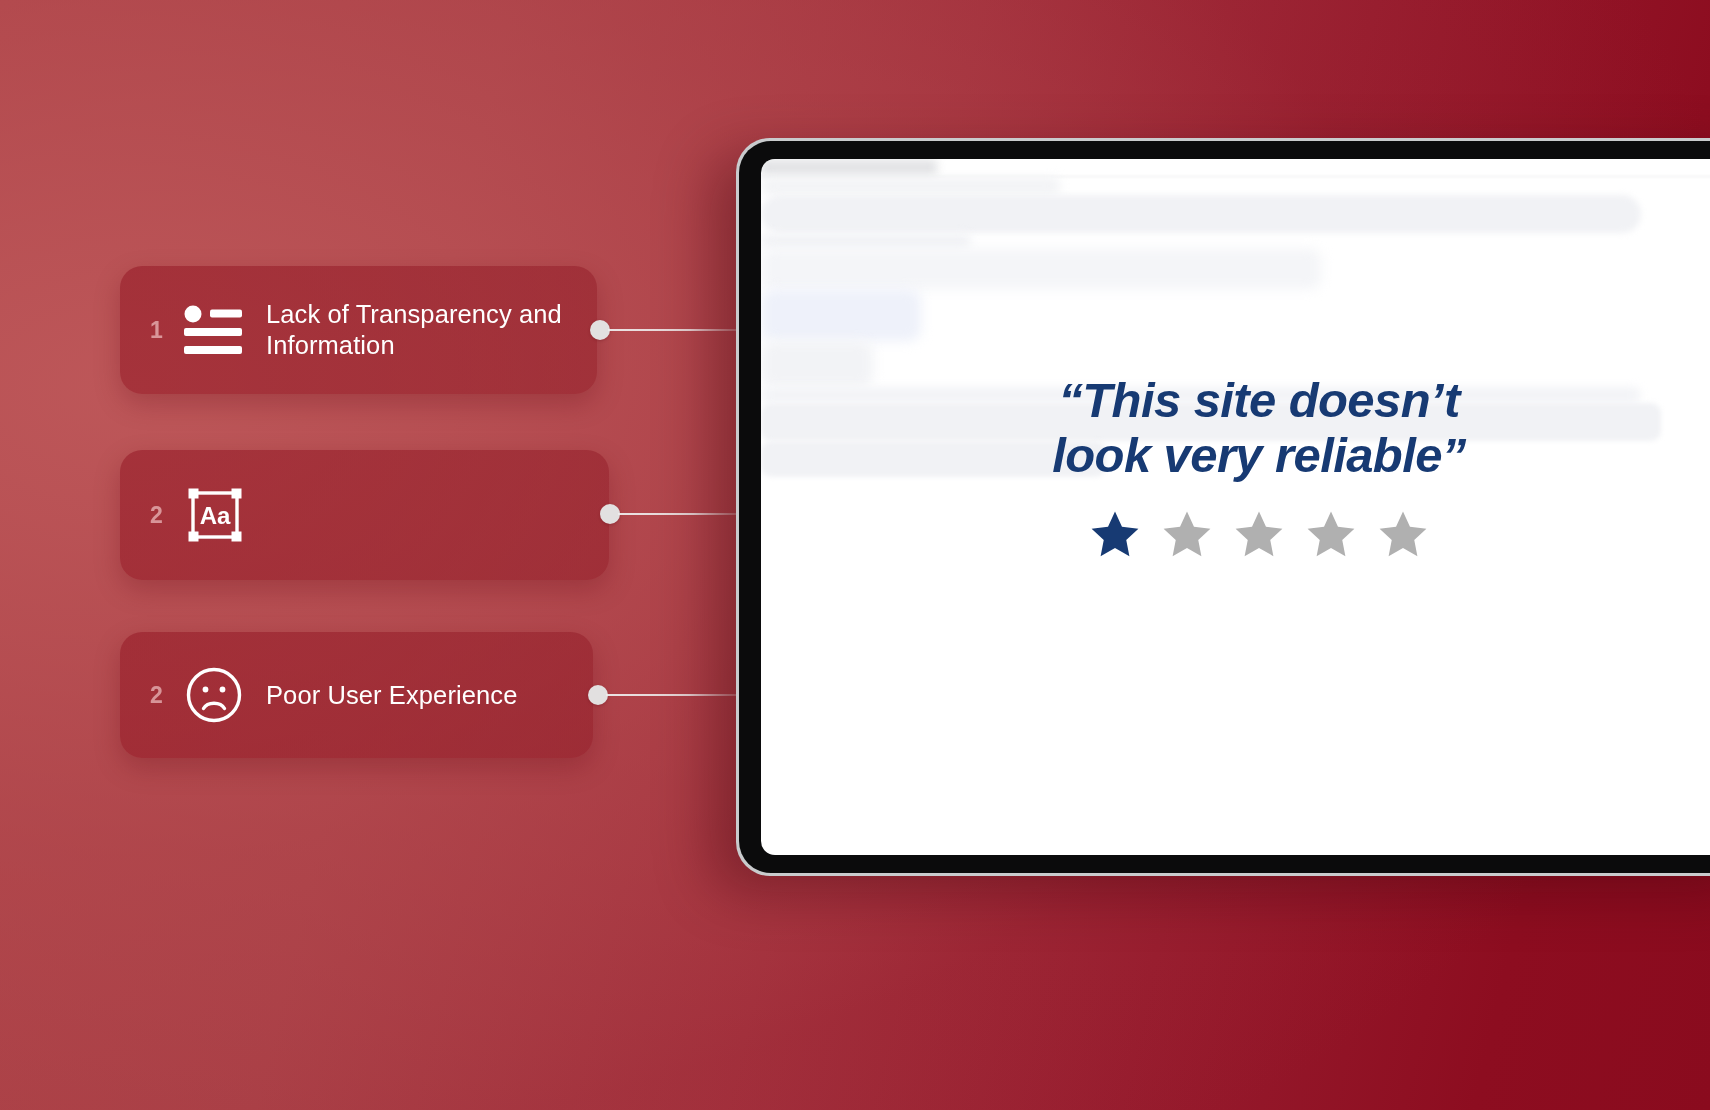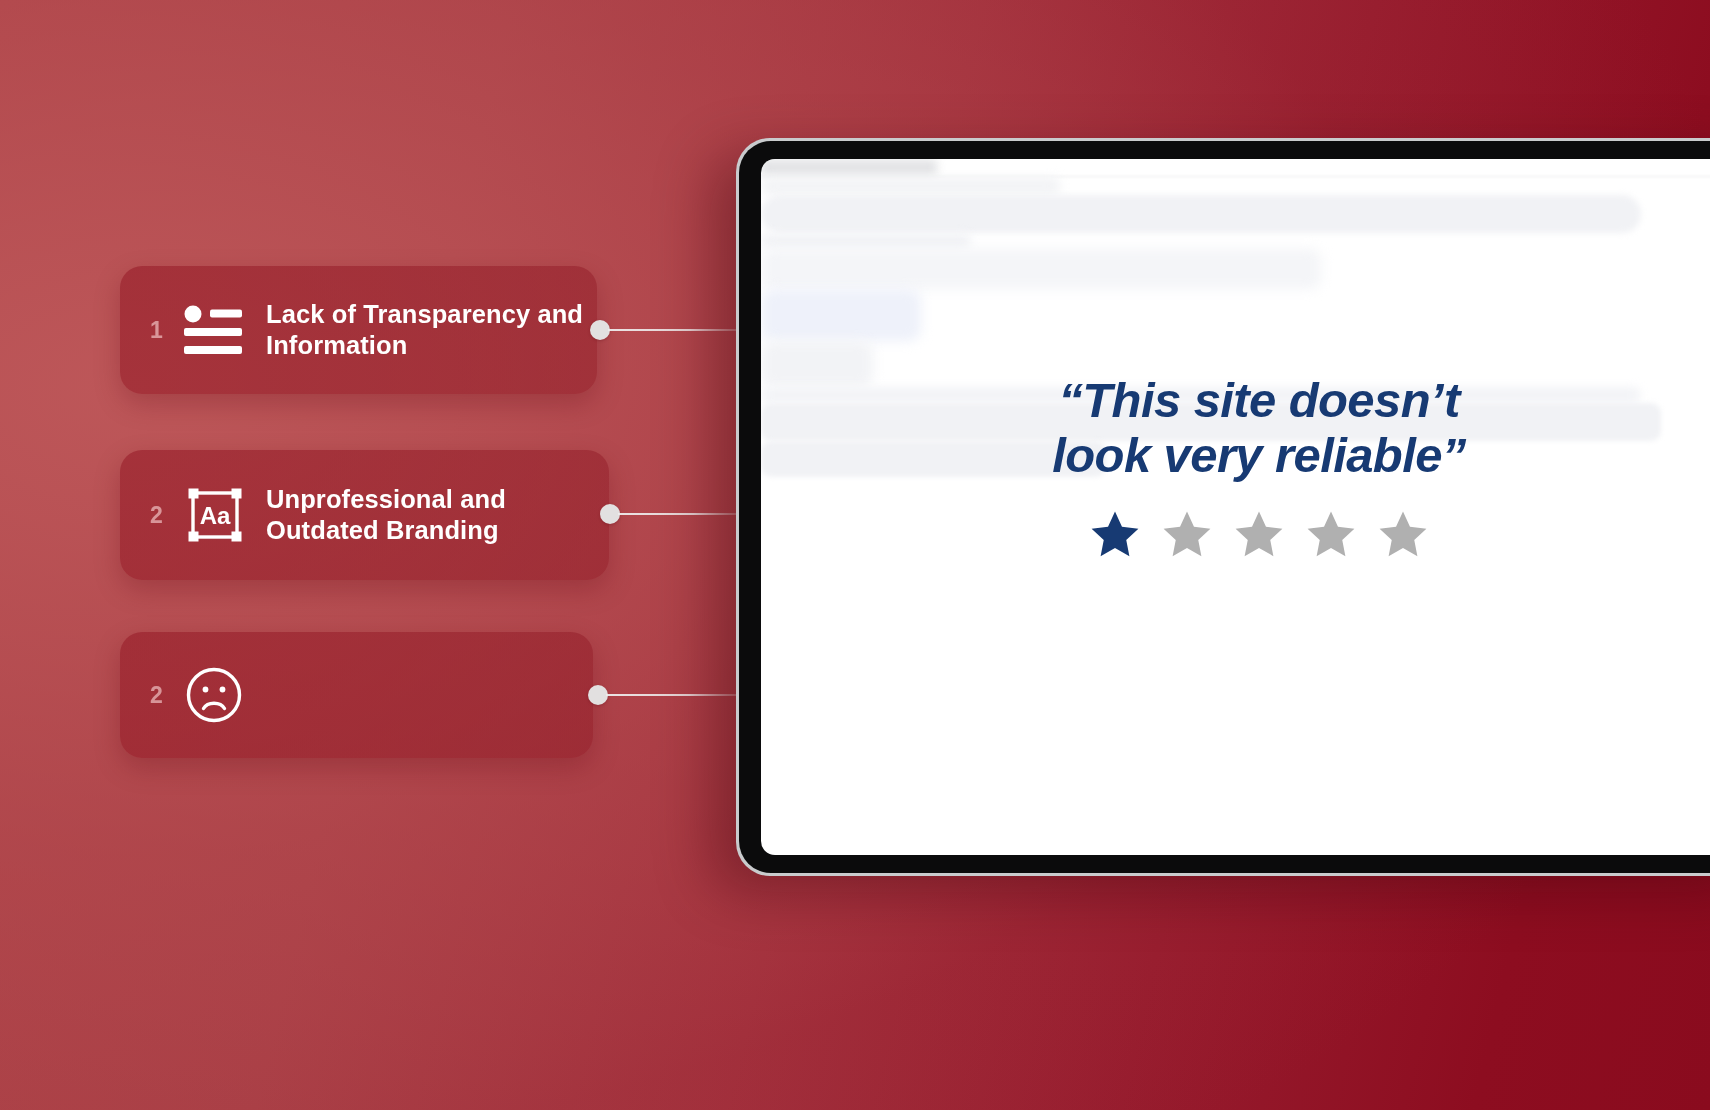--- a/index.html
+++ b/index.html
@@ -49,21 +49,21 @@
     height:66px;
     display:flex;
     align-items:center;
     justify-content:flex-start;
     margin-right:16px;
   }
   .card-icon svg { display:block; }
   .card-title {
     flex:1 1 auto;
     font-size:25.5px;
-    font-weight:700;
+    font-weight:400;
     line-height:1.20;
     color:#ffffff;
     letter-spacing:0.1px;
   }
 
   
   .conn {
     position:absolute;
     height:40px;
     display:flex;
@@ -238,33 +238,33 @@
     <div class="card-icon">
       <svg width="62" height="62" viewBox="0 0 62 62" fill="none">
         <rect x="9" y="9" width="44" height="44" stroke="#ffffff" stroke-width="3.4" fill="none"></rect>
         <rect x="4.5" y="4.5" width="10" height="10" fill="#ffffff"></rect>
         <rect x="47.5" y="4.5" width="10" height="10" fill="#ffffff"></rect>
         <rect x="4.5" y="47.5" width="10" height="10" fill="#ffffff"></rect>
         <rect x="47.5" y="47.5" width="10" height="10" fill="#ffffff"></rect>
         <text x="31" y="40" text-anchor="middle" font-family="Liberation Sans, sans-serif" font-size="24" font-weight="700" fill="#ffffff">Aa</text>
       </svg>
     </div>
-    <div class="card-title">Unprofessional and Outdated Branding</div>
   </div>
 
   <div class="card card-3">
     <div class="card-num">2</div>
     <div class="card-icon">
       <svg width="60" height="60" viewBox="0 0 60 60" fill="none">
         <circle cx="30" cy="30" r="25.5" stroke="#ffffff" stroke-width="3.4" fill="none"></circle>
         <circle cx="21.5" cy="24.5" r="2.9" fill="#ffffff"></circle>
         <circle cx="38.5" cy="24.5" r="2.9" fill="#ffffff"></circle>
         <path d="M19.5 43.5 C23.5 36.5, 36.5 36.5, 40.5 43.5" stroke="#ffffff" stroke-width="3.4" stroke-linecap="round" fill="none"></path>
       </svg>
     </div>
+    <div class="card-title">Poor User Experience</div>
   </div>
 
   <div class="conn conn-1">
     <span class="conn-dot"></span>
     <span class="conn-line"></span>
   </div>
   <div class="conn conn-2">
     <span class="conn-dot"></span>
     <span class="conn-line"></span>
   </div>

